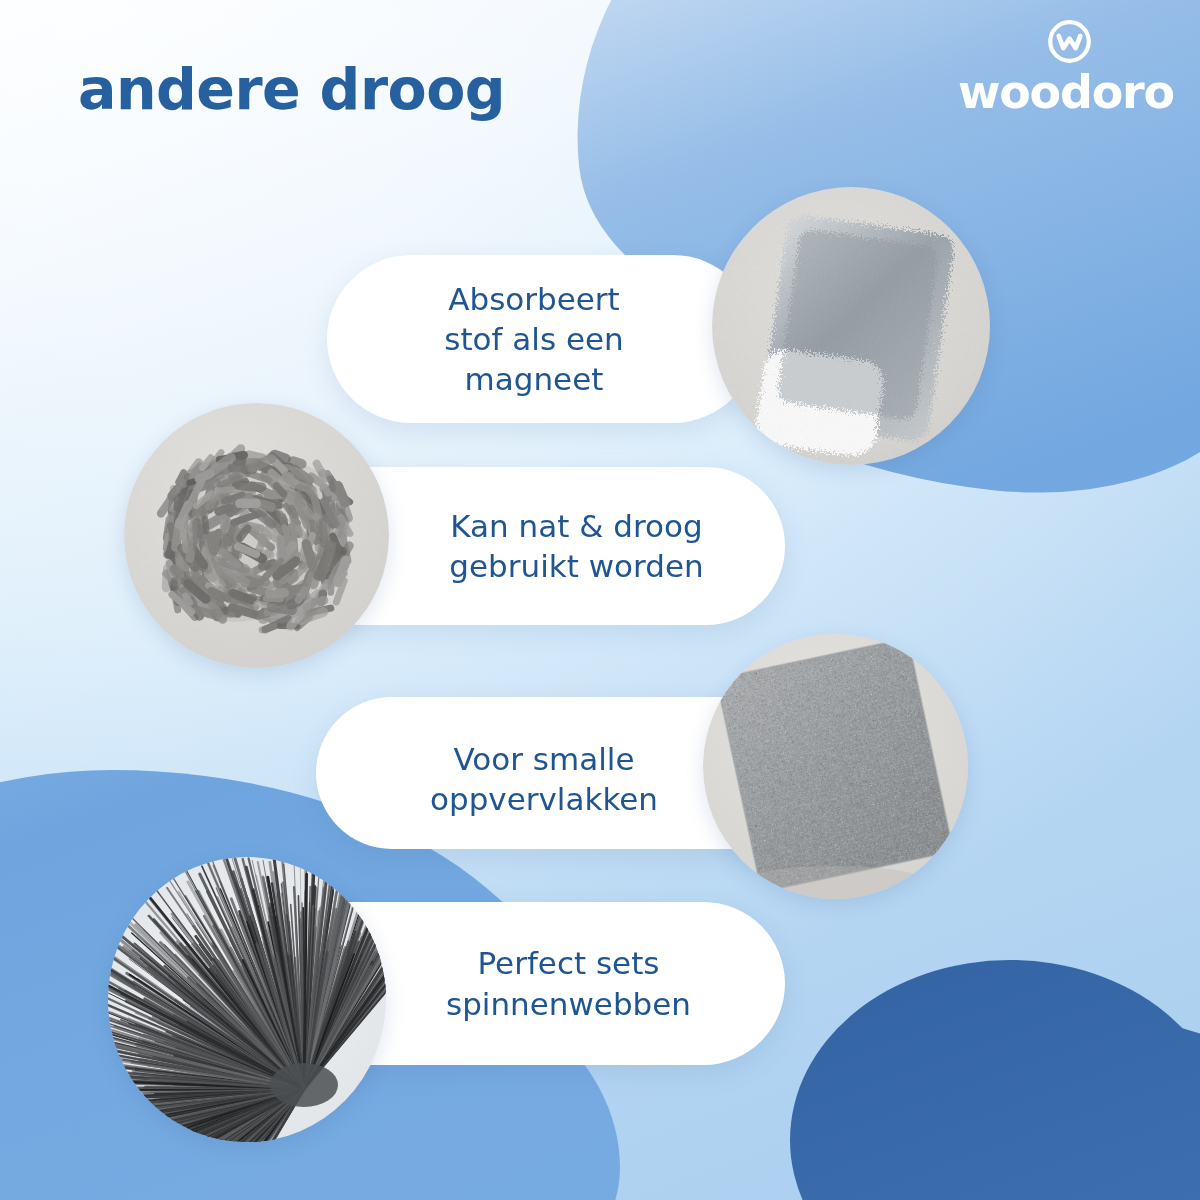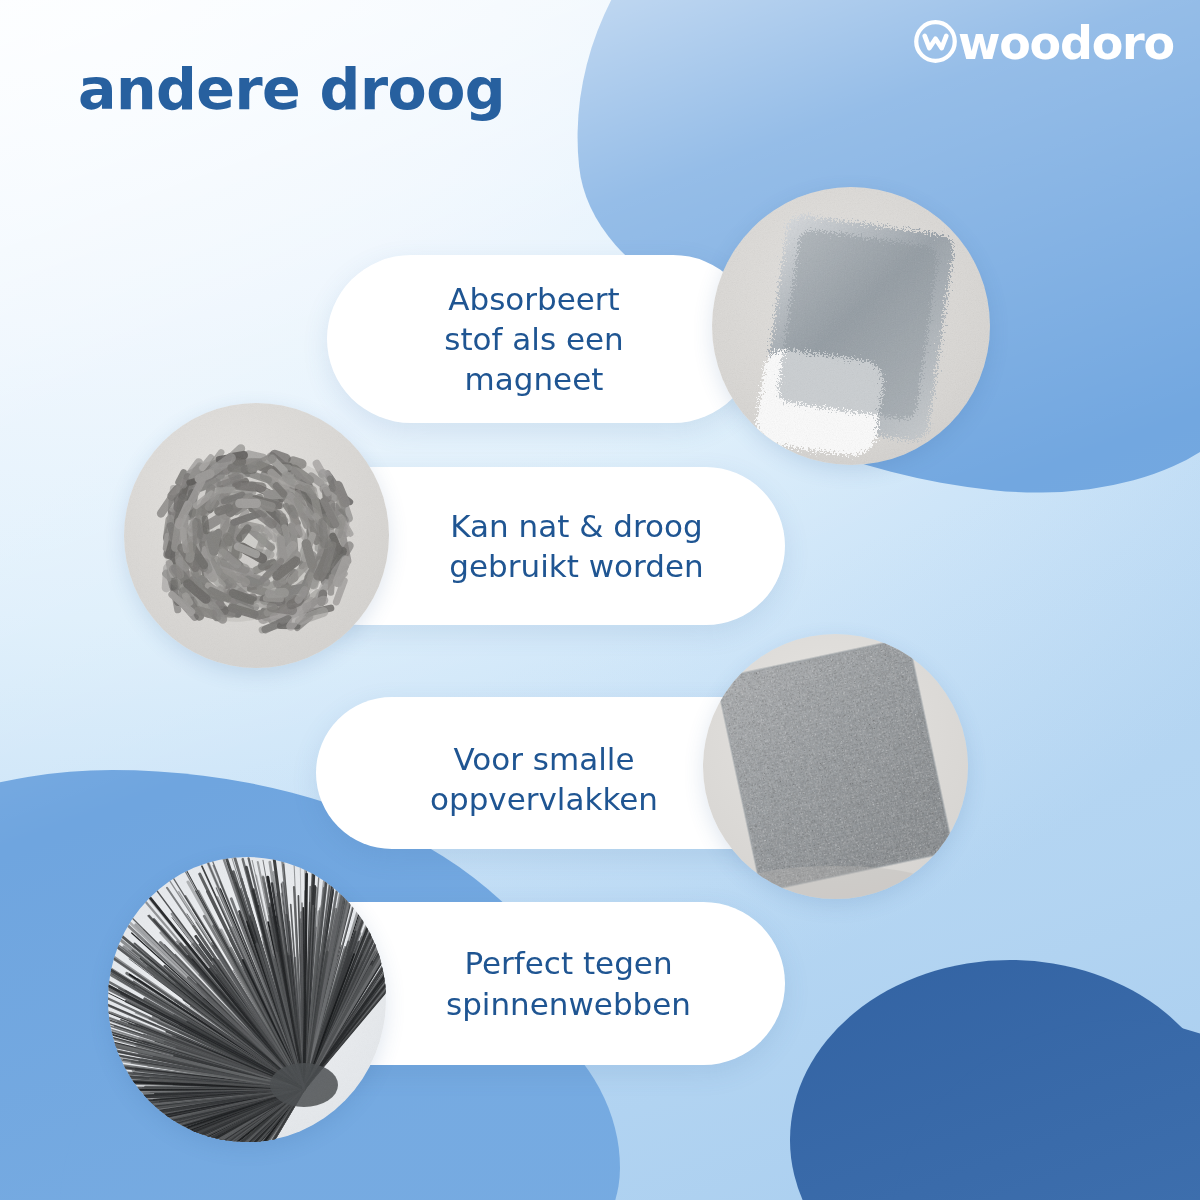--- a/index.html
+++ b/index.html
@@ -63,21 +63,21 @@
     font-size:57px;
     letter-spacing:-0.5px;
     white-space:nowrap;
   }
   #title-line-1{color:#2e6cb4;font-weight:400;}
   #title-line-2{color:#27609f;font-weight:700;margin-top:8px;}
 
   
   #logo{
     position:absolute;right:22px;top:18px;z-index:8;
-    display:flex;align-items:center;gap:3px;
+    display:flex;align-items:center;gap:3px;flex-direction:column;
   }
   #logo-mark{width:47px;height:47px;display:block;}
   #logo-word{
     color:#ffffff;font-size:46px;font-weight:700;letter-spacing:-1.2px;
     line-height:1;position:relative;left:-4px;top:1px;
   }
 
   
   .card{
     position:absolute;z-index:5;
@@ -1638,17 +1638,17 @@
     <div class="card-text">Kan nat &amp; droog
 gebruikt worden</div>
   </div>
 
   <div class="card" id="card-3">
     <div class="card-text">Voor smalle
 oppvervlakken</div>
   </div>
 
   <div class="card" id="card-4">
-    <div class="card-text">Perfect tegen
+    <div class="card-text">Perfect sets
 spinnenwebben</div>
   </div>
 
 </div>
 
 </body></html>

